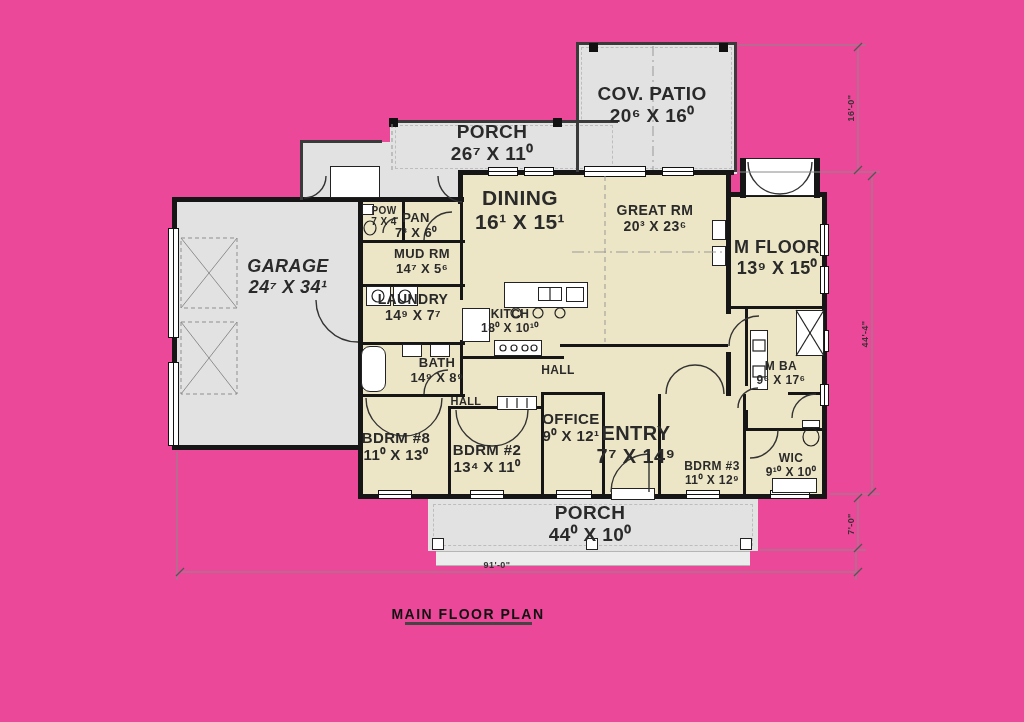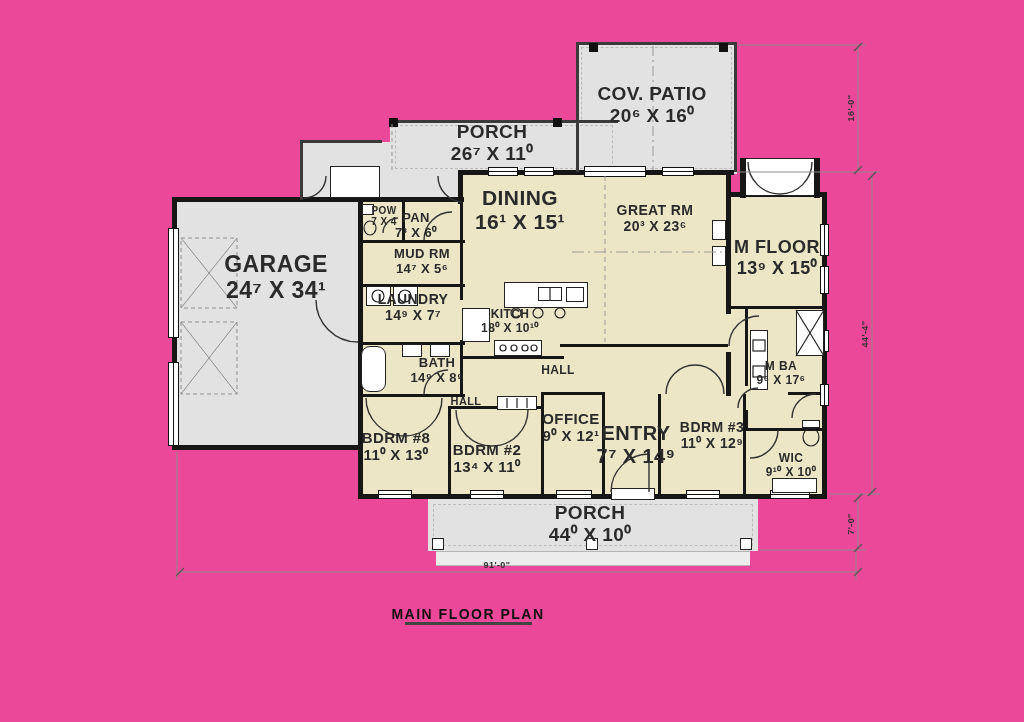--- a/index.html
+++ b/index.html
@@ -229,21 +229,21 @@
   </svg>
 
   <div class="label" style="left:652px;top:105px;font-size:19px;">
     <div>COV. PATIO</div>
     <div>20⁶ X 16⁰</div>
   </div>
   <div class="label" style="left:492px;top:143px;font-size:19px;">
     <div>PORCH</div>
     <div>26⁷ X 11⁰</div>
   </div>
-  <div class="label" style="left:276px;top:277px;font-size:23px;">
+  <div class="label" style="left:288px;top:277px;font-size:18px;font-style:italic;">
     <div>GARAGE</div>
     <div>24⁷ X 34¹</div>
   </div>
   <div class="label" style="left:520px;top:210px;font-size:21px;">
     <div>DINING</div>
     <div>16¹ X 15¹</div>
   </div>
   <div class="label" style="left:655px;top:219px;font-size:14px;">
     <div>GREAT RM</div>
     <div>20³ X 23⁶</div>
@@ -291,21 +291,21 @@
     <div>13⁴ X 11⁰</div>
   </div>
   <div class="label" style="left:571px;top:427px;font-size:15px;">
     <div>OFFICE</div>
     <div>9⁰ X 12¹</div>
   </div>
   <div class="label" style="left:636px;top:445px;font-size:20px;">
     <div>ENTRY</div>
     <div>7⁷ X 14⁹</div>
   </div>
-  <div class="label" style="left:712px;top:436px;font-size:14px;">
+  <div class="label" style="left:712px;top:474px;font-size:12px;">
     <div>BDRM #3</div>
     <div>11⁰ X 12⁹</div>
   </div>
   <div class="label" style="left:781px;top:374px;font-size:12px;">
     <div>M BA</div>
     <div>9⁶ X 17⁶</div>
   </div>
   <div class="label" style="left:791px;top:466px;font-size:12px;">
     <div>WIC</div>
     <div>9¹⁰ X 10⁰</div>

